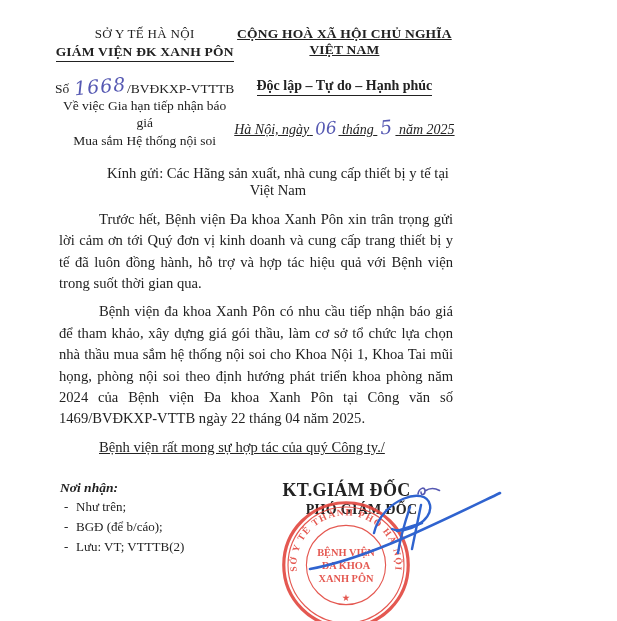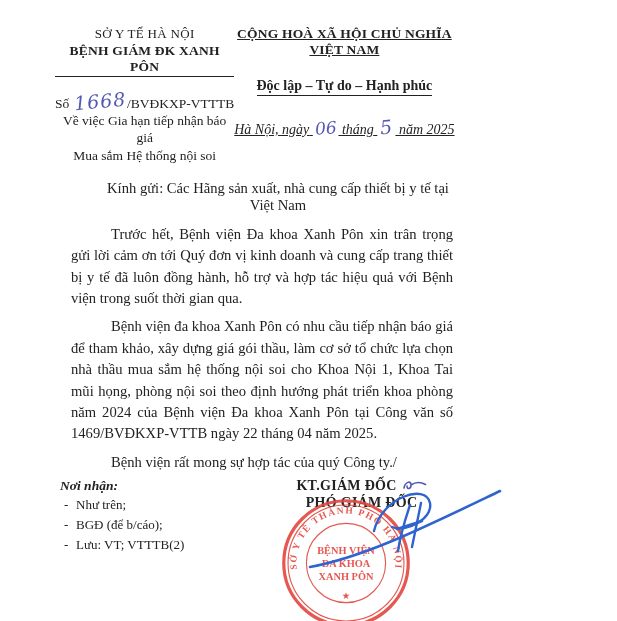--- a/index.html
+++ b/index.html
@@ -40,32 +40,32 @@
   .r-line2{display:inline-block;font-size:14px;font-weight:bold;
            border-bottom:1.6px solid #222;padding-bottom:1px;margin-top:20px;}
   .date-line{margin-top:20px;font-size:14px;font-style:italic;white-space:nowrap;}
   .hand-day{font-size:17px;transform:rotate(-4deg);margin:0 2px;}
   .hand-month{font-size:19px;transform:rotate(-6deg);margin:0 3px;}
   
   .salutation{margin-top:16px;padding-left:48px;font-size:14.6px;text-align:center;}
   .paras{margin-top:10px;}
   .paras p{
     font-size:14.6px;line-height:21.4px;text-align:justify;
-    text-indent:40px;margin:0 0 7px 16px;
+    text-indent:40px;margin:0 0 7px 4px;
   }
-  .paras p.last{margin-bottom:2px;}
+  .paras p.last{margin-bottom:2px;text-decoration:underline;}
   
-  .footer-row{display:flex;margin-top:2px;}
+  .footer-row{display:flex;margin-top:19px;}
   .recipients{width:276px;padding-left:5px;padding-top:3px;}
   .noi-nhan{font-size:13.5px;font-weight:bold;font-style:italic;}
   .recipients ul{list-style:none;margin-top:2px;}
   .recipients li{font-size:13px;line-height:1.3;padding-left:16px;position:relative;margin-top:3px;}
   .recipients li::before{content:"-";position:absolute;left:4px;}
   .sign-block{width:236px;position:relative;text-align:center;padding-top:3px;}
-  .sign-t1{font-size:14px;font-weight:bold;letter-spacing:.3px;white-space:nowrap;}
+  .sign-t1{font-size:18px;font-weight:bold;letter-spacing:.3px;white-space:nowrap;}
   .sign-t2{font-size:14px;font-weight:bold;letter-spacing:.3px;margin-top:1px;}
   .initials-svg{vertical-align:-2px;margin-left:4px;}
   .sign-spacer{height:84px;}
   .signer{font-size:14.5px;font-weight:bold;position:relative;z-index:3;}
   .seal-svg{
     position:absolute;left:10px;top:22px;width:132px;height:132px;
     opacity:.9;z-index:1;pointer-events:none;
   }
   .signature-svg{
     position:absolute;left:0;top:0;width:236px;height:160px;
@@ -73,21 +73,21 @@
   }
 </style>
 </head>
 <body>
 
 <div class="page">
 
   <div class="header-row">
     <div class="header-left">
       <div class="h-line1">SỞ Y TẾ HÀ NỘI</div>
-      <div><span class="h-line2">BỆNH GIÁM ĐK XANH PÔN</span></div>
+      <div><span class="h-line2">GIÁM VIỆN ĐK XANH PÔN</span></div>
       <div class="so-line">
         <span>Số</span>
         <span class="hand hand-no">1668</span><span>/BVĐKXP-VTTTB</span>
       </div>
       <div class="subj">Về việc Gia hạn tiếp nhận báo giá</div>
       <div class="subj">Mua sắm Hệ thống nội soi</div>
     </div>
     <div class="header-right">
       <div class="r-line1">CỘNG HOÀ XÃ HỘI CHỦ NGHĨA VIỆT NAM</div>
       <div><span class="r-line2">Độc lập – Tự do – Hạnh phúc</span></div>

